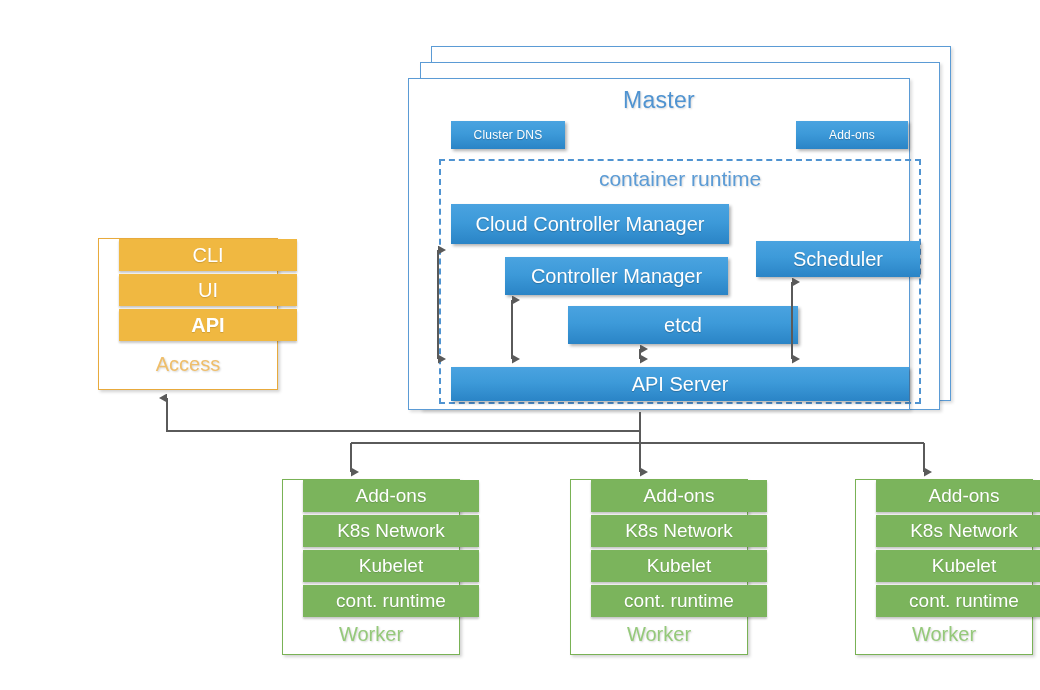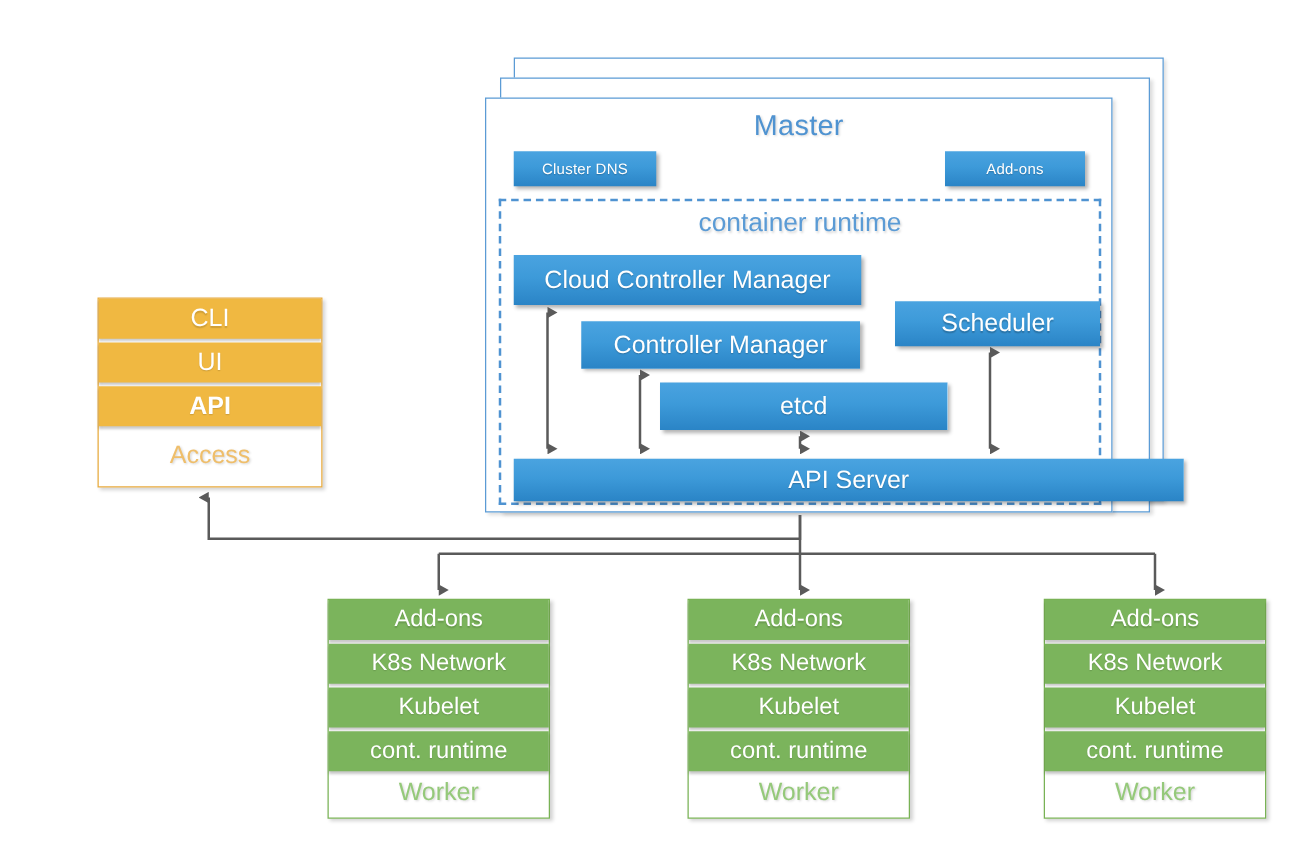--- a/index.html
+++ b/index.html
@@ -12,21 +12,21 @@
   }
   #canvas {
     position: relative;
     width: 1040px;
     height: 690px;
     background: #ffffff;
     overflow: hidden;
   }
 
   
-  .abs { position: absolute; box-sizing: border-box; }
+  .abs { position: absolute; box-sizing: border-box; margin-left: 20px; }
 
   
   .master-card {
     border: 1px solid #5b9bd5;
     background: #ffffff;
     box-shadow: 2px 2px 3px rgba(0,0,0,0.14);
   }
   .master-title {
     position: absolute;
     left: 0; right: 0;
@@ -152,21 +152,21 @@
     </div>
 
     <div class="abs bbox big" style="left:327px; top:162px; width:164px; height:36px;">
       <span>Scheduler</span>
     </div>
 
     <div class="abs bbox big" style="left:139px; top:227px; width:230px; height:38px;">
       <span>etcd</span>
     </div>
 
-    <div class="abs bbox big" style="left:22px; top:288px; width:536px; height:34px;">
+    <div class="abs bbox big" style="left:22px; top:288px; width:458px; height:34px;">
       <span>API Server</span>
     </div>
   </div>
 
   <div class="abs access-frame" style="left:78px; top:238px; width:180px; height:152px;padding-left:40px;">
     <div class="abs orow" style="left:0px; top:0px; width:178px; height:32px;">
       <span>CLI</span>
     </div>
     <div class="abs orow" style="left:0px; top:35px; width:178px; height:32px;">
       <span>UI</span>

